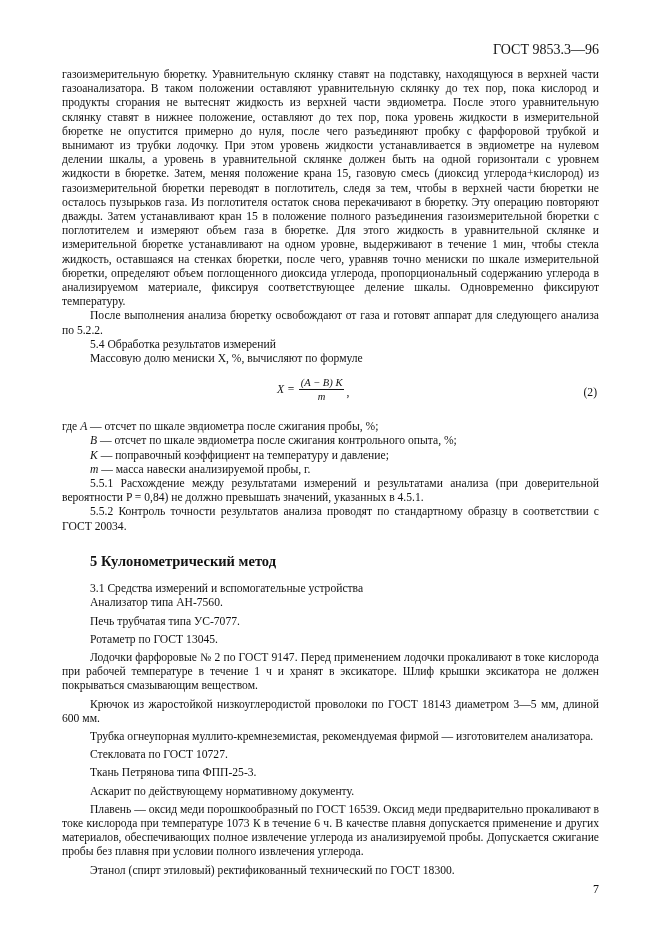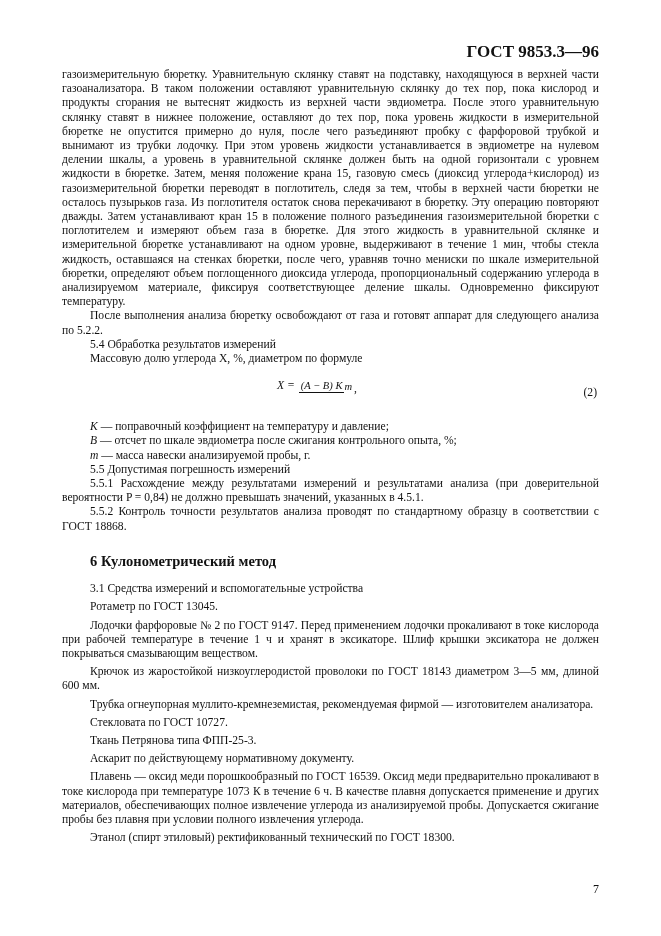--- a/index.html
+++ b/index.html
@@ -1,71 +1,73 @@
 <!DOCTYPE html>
 <html><head>
 <meta charset="utf-8">
 <style>
   html, body { margin: 0; padding: 0; background: #ffffff; }
   body { width: 661px; height: 936px; position: relative; overflow: hidden;
          font-family: "Liberation Serif", "DejaVu Serif", serif; color: #111; }
   .page { position: absolute; left: 62px; top: 0; width: 537px; }
-  .header { position: absolute; top: 42px; right: 0; font-weight: bold; font-size: 17px; }
+  .header { position: absolute; top: 42px; right: 0; font-weight: normal; font-size: 14px; }
   .body { position: absolute; top: 68px; left: 0; width: 537px; font-size: 11.6px; line-height: 14.2px; text-align: justify; }
   p { margin: 0; }
   .ind { text-indent: 28px; }
   .ind2 { padding-left: 28px; }
   .h3 { font-weight: normal; padding-left: 28px; font-size: 11.6px; }
   .h2 { font-weight: bold; font-size: 14.5px; padding-left: 28px; margin-top: 20px; margin-bottom: 14px; }
   .formula-row { position: relative; height: 40px; margin-top: 8px; margin-bottom: 6px; }
   .formula { position: absolute; left: 215px; top: 2px; display: flex; align-items: center; font-style: italic; }
-  .frac { display: inline-flex; flex-direction: row; align-items: center; margin-left: 4px; }
+  .frac { display: inline-flex; flex-direction: column; align-items: center; margin-left: 4px; }
   .frac .num { border-bottom: 1px solid #111; padding: 0 2px; font-size: 10.5px; line-height: 13px; }
   .frac .den { font-size: 10.5px; line-height: 13px; }
   .comma { font-style: normal; margin-left: 2px; margin-top: 6px; }
   .eqnum { position: absolute; right: 2px; top: 12px; }
   .gap6 { margin-top: 4px; }
   .pagenum { position: absolute; top: 882px; right: 62px; font-size: 12px; }
   i, .it { font-style: italic; }
 </style>
 </head>
 <body>
 
 <div class="page">
   <div class="header">ГОСТ 9853.3—96</div>
 
   <div class="body">
     <p>газоизмерительную бюретку. Уравнительную склянку ставят на подставку, находящуюся в верхней части газоанализатора. В таком положении оставляют уравнительную склянку до тех пор, пока кислород и продукты сгорания не вытеснят жидкость из верхней части эвдиометра. После этого уравнительную склянку ставят в нижнее положение, оставляют до тех пор, пока уровень жидкости в измерительной бюретке не опустится примерно до нуля, после чего разъединяют пробку с фарфоровой трубкой и вынимают из трубки лодочку. При этом уровень жидкости устанавливается в эвдиометре на нулевом делении шкалы, а уровень в уравнительной склянке должен быть на одной горизонтали с уровнем жидкости в бюретке. Затем, меняя положение крана 15, газовую смесь (диоксид углерода+кислород) из газоизмерительной бюретки переводят в поглотитель, следя за тем, чтобы в верхней части бюретки не осталось пузырьков газа. Из поглотителя остаток снова перекачивают в бюретку. Эту операцию повторяют дважды. Затем устанавливают кран 15 в положение полного разъединения газоизмерительной бюретки с поглотителем и измеряют объем газа в бюретке. Для этого жидкость в уравнительной склянке и измерительной бюретке устанавливают на одном уровне, выдерживают в течение 1 мин, чтобы стекла жидкость, оставшаяся на стенках бюретки, после чего, уравняв точно мениски по шкале измерительной бюретки, определяют объем поглощенного диоксида углерода, пропорциональный содержанию углерода в анализируемом материале, фиксируя соответствующее деление шкалы. Одновременно фиксируют температуру.</p>
     <p class="ind">После выполнения анализа бюретку освобождают от газа и готовят аппарат для следующего анализа по 5.2.2.</p>
 
     <p class="h3">5.4 Обработка результатов измерений</p>
-    <p class="ind">Массовую долю углерода X, %, диаметром по формуле</p>
+    <p class="ind">Массовую долю мениски X, %, вычисляют по формуле</p>
 
     <div class="formula-row">
       <div class="formula">
         <span>X =</span>
         <span class="frac">
           <span class="num">(A − B) K</span>
           <span class="den">m</span>
         </span>
         <span class="comma">,</span>
       </div>
       <span class="eqnum">(2)</span>
     </div>
 
+    <p><span>где </span><span class="it">A</span><span> — отсчет по шкале эвдиометра после сжигания пробы, %;</span></p>
+    <p class="ind2"><span class="it">B</span><span> — отсчет по шкале эвдиометра после сжигания контрольного опыта, %;</span></p>
     <p class="ind2"><span class="it">K</span><span> — поправочный коэффициент на температуру и давление;</span></p>
-    <p class="ind2"><span class="it">B</span><span> — отсчет по шкале эвдиометра после сжигания контрольного опыта, %;</span></p>
     <p class="ind2"><span class="it">m</span><span> — масса навески анализируемой пробы, г.</span></p>
 
-    <p class="h3">5.5 Допустимая погрешность измерений</p>
     <p class="ind">5.5.1 Расхождение между результатами измерений и результатами анализа (при доверительной вероятности P = 0,84) не должно превышать значений, указанных в 4.5.1.</p>
-    <p class="ind">5.5.2 Контроль точности результатов анализа проводят по стандартному образцу в соответствии с ГОСТ 18868.</p>
+    <p class="ind">5.5.2 Контроль точности результатов анализа проводят по стандартному образцу в соответствии с ГОСТ 20034.</p>
 
-    <p class="h2">6 Кулонометрический метод</p>
+    <p class="h2">5 Кулонометрический метод</p>
     <p class="h3">3.1 Средства измерений и вспомогательные устройства</p>
+    <p class="ind">Анализатор типа АН-7560.</p>
+    <p class="ind gap6">Печь трубчатая типа УС-7077.</p>
     <p class="ind gap6">Ротаметр по ГОСТ 13045.</p>
     <p class="ind gap6">Лодочки фарфоровые № 2 по ГОСТ 9147. Перед применением лодочки прокаливают в токе кислорода при рабочей температуре в течение 1 ч и хранят в эксикаторе. Шлиф крышки эксикатора не должен покрываться смазывающим веществом.</p>
     <p class="ind gap6">Крючок из жаростойкой низкоуглеродистой проволоки по ГОСТ 18143 диаметром 3—5 мм, длиной 600 мм.</p>
     <p class="ind gap6">Трубка огнеупорная муллито-кремнеземистая, рекомендуемая фирмой — изготовителем анализатора.</p>
     <p class="ind gap6">Стекловата по ГОСТ 10727.</p>
     <p class="ind gap6">Ткань Петрянова типа ФПП-25-3.</p>
     <p class="ind gap6">Аскарит по действующему нормативному документу.</p>
     <p class="ind gap6">Плавень — оксид меди порошкообразный по ГОСТ 16539. Оксид меди предварительно прокаливают в токе кислорода при температуре 1073 К в течение 6 ч. В качестве плавня допускается применение и других материалов, обеспечивающих полное извлечение углерода из анализируемой пробы. Допускается сжигание пробы без плавня при условии полного извлечения углерода.</p>
     <p class="ind gap6">Этанол (спирт этиловый) ректификованный технический по ГОСТ 18300.</p>
   </div>

